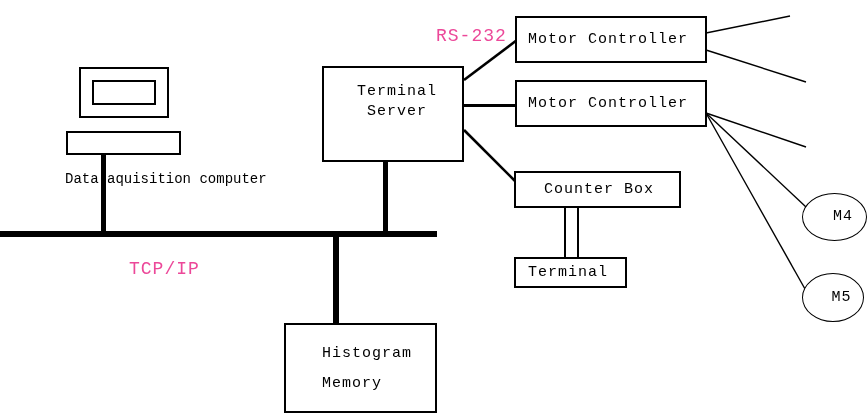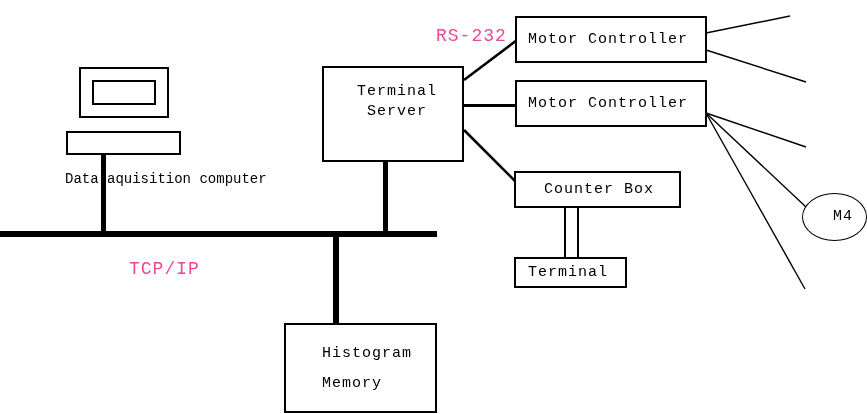--- a/index.html
+++ b/index.html
@@ -121,14 +121,17 @@
   </div>
 
   <div class="box" style="left:284px; top:323px; width:153px; height:90px; padding:14px 0 0 36px;">
     <div class="node-label" style="line-height:30px;">Histogram
 Memory</div>
   </div>
 
   <div class="ellipse" style="left:802px; top:193px; width:65px; height:48px;">
     <span class="node-label">M4</span>
   </div>
+  <div class="ellipse" style="left:802px; top:273px; width:62px; height:49px;">
+    <span class="node-label">M5</span>
+  </div>
 
 </div>
 
 </body></html>

